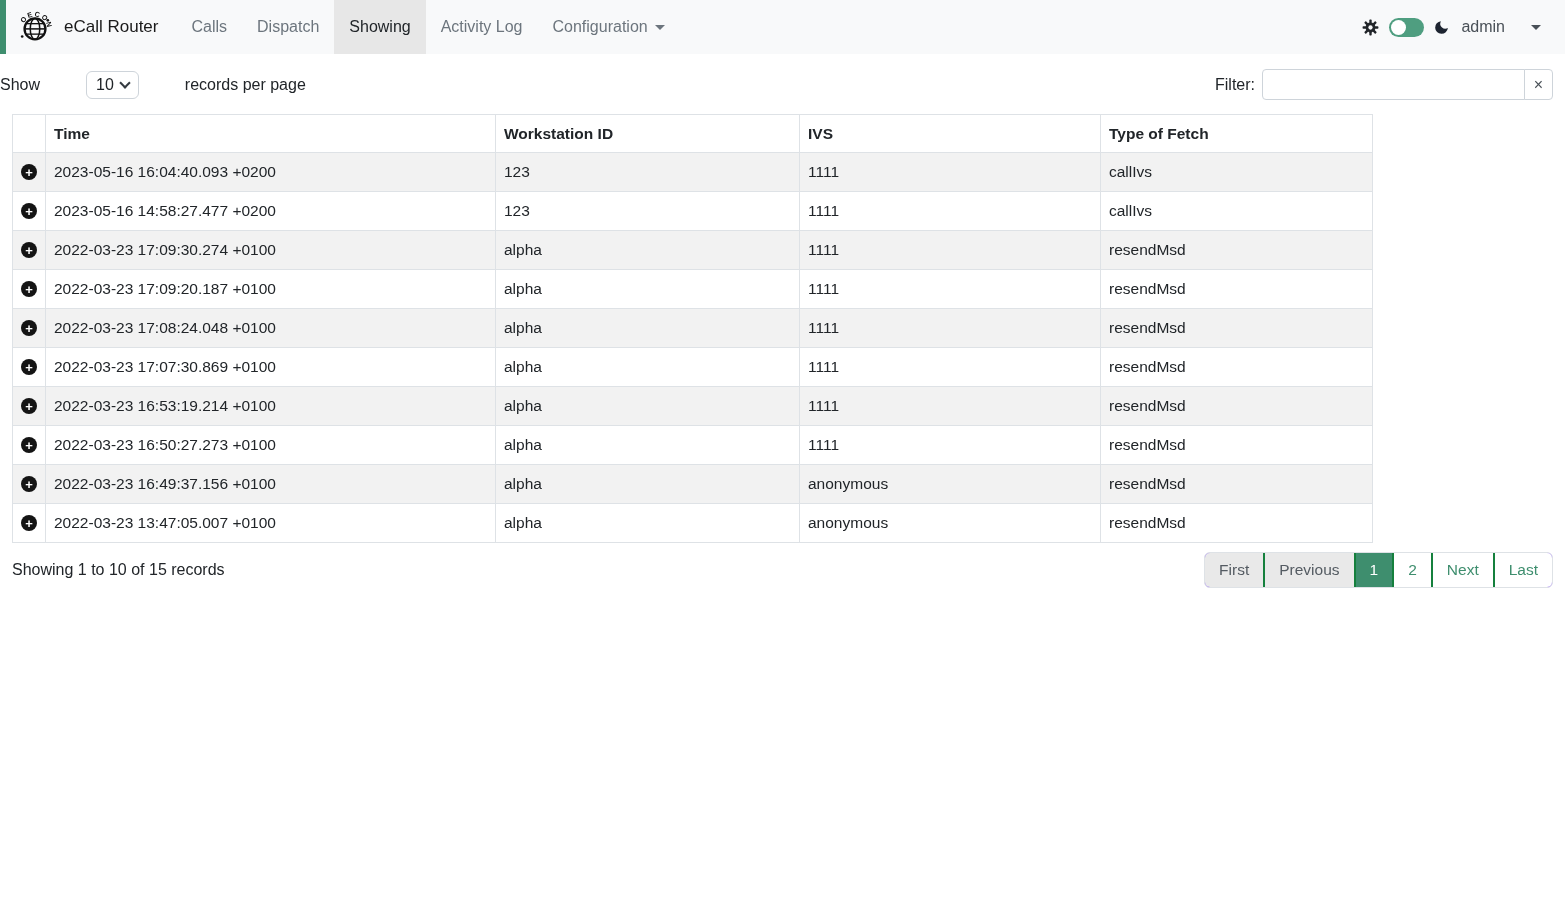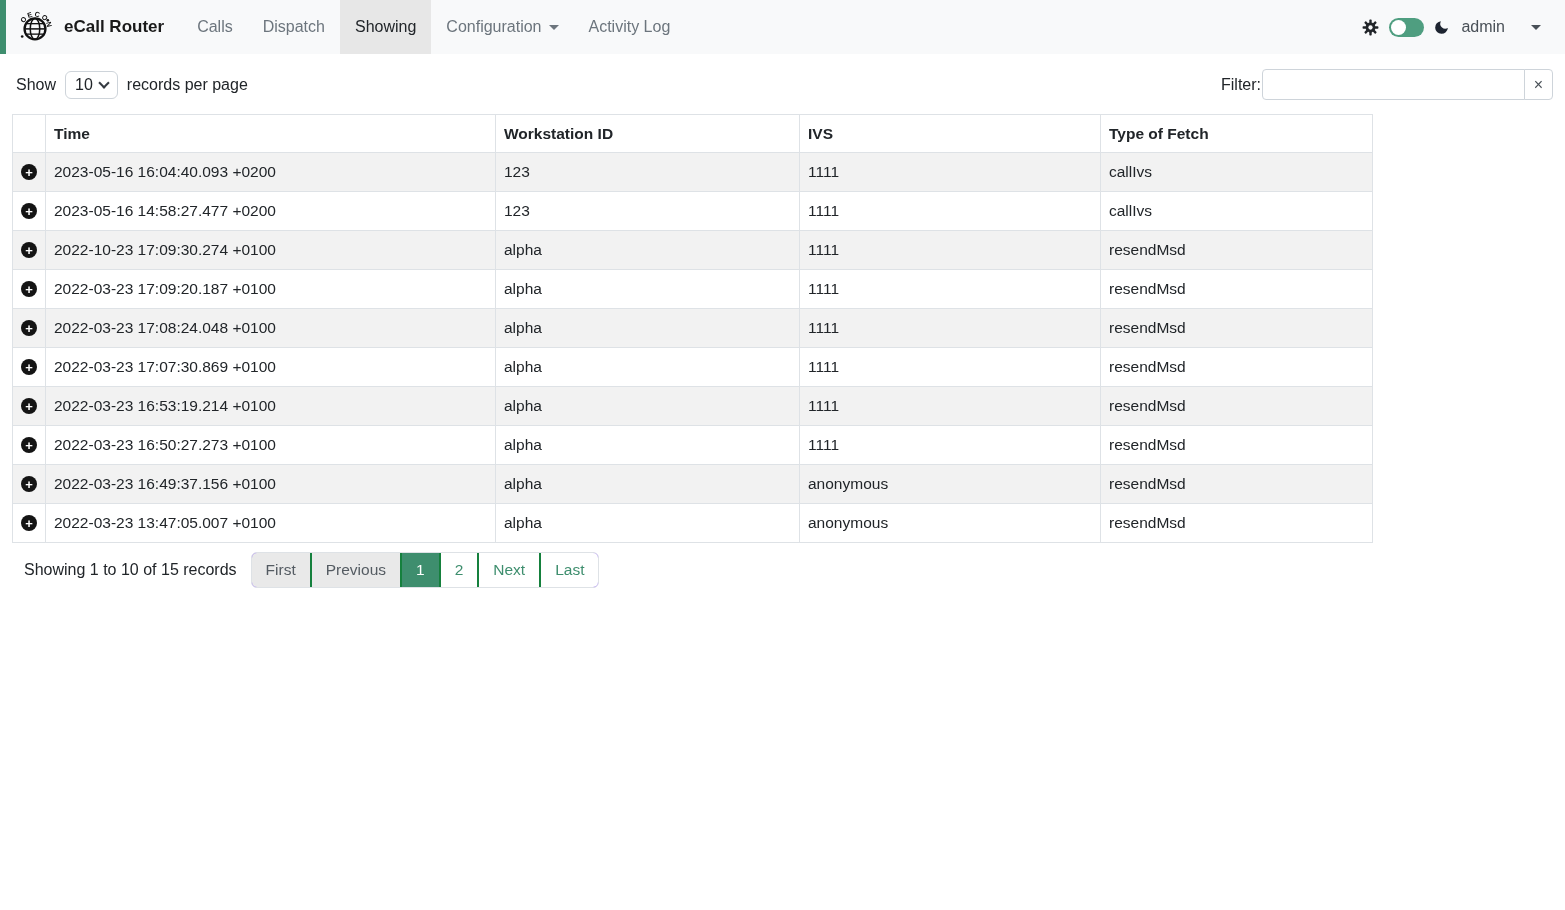--- a/index.html
+++ b/index.html
@@ -12,21 +12,21 @@
   }
 
   
   .navbar {
     height:54px; background:#f8f9fa;
     display:flex; align-items:stretch;
   }
   .accent-strip { width:6px; background:#3e8e6e; flex:0 0 auto; }
   .brand { display:flex; align-items:center; gap:10px; padding:0 18px 0 10px; }
   .brand-logo { width:38px; height:38px; display:block; }
-  .brand-title { font-weight:bold; font-size:17px; color:#1a1a1a; white-space:nowrap; }
+  .brand-title { font-weight:normal; font-size:17px; color:#1a1a1a; white-space:nowrap; }
   .nav-links { display:flex; align-items:stretch; }
   .nav-link {
     display:flex; align-items:center; padding:0 15px;
     color:#6c757d; text-decoration:none; cursor:pointer; white-space:nowrap;
   }
   .nav-link.active { background:#e7e7e7; color:#212529; }
   .caret-down {
     width:0; height:0; margin-left:7px; display:inline-block;
     border-left:5px solid transparent; border-right:5px solid transparent;
     border-top:5px solid #6c757d;
@@ -39,34 +39,34 @@
   }
   .theme-switch .knob {
     position:absolute; left:2px; top:2px; width:15px; height:15px;
     border-radius:50%; background:#fff;
   }
   .moon-icon svg { display:block; }
   .admin-label { color:#495057; }
   .userbar .caret-down { border-top-color:#495057; margin-left:2px; }
 
   
-  .toolbar { display:flex; align-items:center; padding:15px 12px 14px 16px; }
+  .toolbar { display:flex; align-items:center; padding:15px 12px 14px 0;gap:37px; }
   .show-label, .records-label, .filter-label { color:#212529; }
   .page-size-select {
     display:inline-flex; align-items:center; gap:7px;
     border:1px solid #ced4da; border-radius:6px;
     padding:4px 9px; margin:0 9px; background:#fff; cursor:pointer;
   }
   .chevron-down {
     width:8px; height:8px; margin-top:-4px;
     border-right:2px solid #343a40; border-bottom:2px solid #343a40;
     transform:rotate(45deg);
   }
   .filter-group { margin-left:auto; display:flex; align-items:center; }
-  .filter-label { margin-right:1px; }
+  .filter-label { margin-right:7px; }
   .filter-input {
     width:263px; height:31px; border:1px solid #ced4da; border-radius:4px 0 0 4px;
     padding:0 9px; font-size:15px; font-family:inherit; outline:none; color:#212529;
   }
   .clear-filter-btn {
     height:31px; width:29px; margin-left:-1px;
     border:1px solid #ced4da; border-radius:0 4px 4px 0;
     background:#fff; color:#495057; font-size:16px; line-height:1;
     cursor:pointer; display:flex; align-items:center; justify-content:center;
     font-family:inherit;
@@ -85,21 +85,21 @@
   .data-table td { height:39px; }
   .data-table tbody tr:nth-child(odd) { background:#f2f2f2; }
   .cell-expand { text-align:center; }
   .expand-btn {
     width:16px; height:16px; border-radius:50%; background:#141414; color:#fff;
     display:flex; align-items:center; justify-content:center;
     font-size:13px; font-weight:bold; line-height:1; margin:0 auto; cursor:pointer;
   }
 
   
-  .table-footer { display:flex; justify-content:flex-start; align-items:center; padding:9px 24px; }
+  .table-footer { display:flex; justify-content:space-between; align-items:center; padding:9px 12px; }
   .summary { color:#212529; }
   .pagination {
     display:flex; border:1px solid #dee2e6; border-radius:6px; overflow:hidden; background:#8b5cf6;margin-left:14px;
   }
   .page-btn {
     padding:8px 14px; font-size:15.5px; border:none; border-left:2px solid #15803d;
     background:#fff; color:#3e8e6e; cursor:pointer; font-family:inherit; min-width:33px; text-align:center;
   }
   .page-btn:first-child { border-left:none; }
   .page-btn.disabled { background:#e9e9e9; color:#545b62; cursor:default; }
@@ -127,25 +127,25 @@
       <circle cx="33.5" cy="13" r="1.4" fill="#111"></circle>
       <circle cx="6.5" cy="30" r="1.4" fill="#111"></circle>
     </svg>
     <span class="brand-title">eCall Router</span>
   </div>
 
   <nav class="nav-links">
     <a class="nav-link">Calls</a>
     <a class="nav-link">Dispatch</a>
     <a class="nav-link active">Showing</a>
+    <a class="nav-link">Activity Log</a>
     <a class="nav-link">
       <span>Configuration</span>
       <span class="caret-down"></span>
     </a>
-    <a class="nav-link">Activity Log</a>
   </nav>
 
   <div class="userbar">
     <span class="gear-icon">
       <svg width="19" height="19" viewBox="0 0 24 24">
         <g fill="#212529">
           <rect x="10.5" y="2" width="3" height="5" rx="1"></rect>
           <rect x="10.5" y="2" width="3" height="5" rx="1" transform="rotate(45 12 12)"></rect>
           <rect x="10.5" y="2" width="3" height="5" rx="1" transform="rotate(90 12 12)"></rect>
           <rect x="10.5" y="2" width="3" height="5" rx="1" transform="rotate(135 12 12)"></rect>
@@ -221,21 +221,21 @@
         </td>
         <td>2023-05-16 14:58:27.477 +0200</td>
         <td>123</td>
         <td>1111</td>
         <td>callIvs</td>
       </tr>
       <tr>
         <td class="cell-expand">
           <span class="expand-btn">+</span>
         </td>
-        <td>2022-10-23 17:09:30.274 +0100</td>
+        <td>2022-03-23 17:09:30.274 +0100</td>
         <td>alpha</td>
         <td>1111</td>
         <td>resendMsd</td>
       </tr>
       <tr>
         <td class="cell-expand">
           <span class="expand-btn">+</span>
         </td>
         <td>2022-03-23 17:09:20.187 +0100</td>
         <td>alpha</td>

